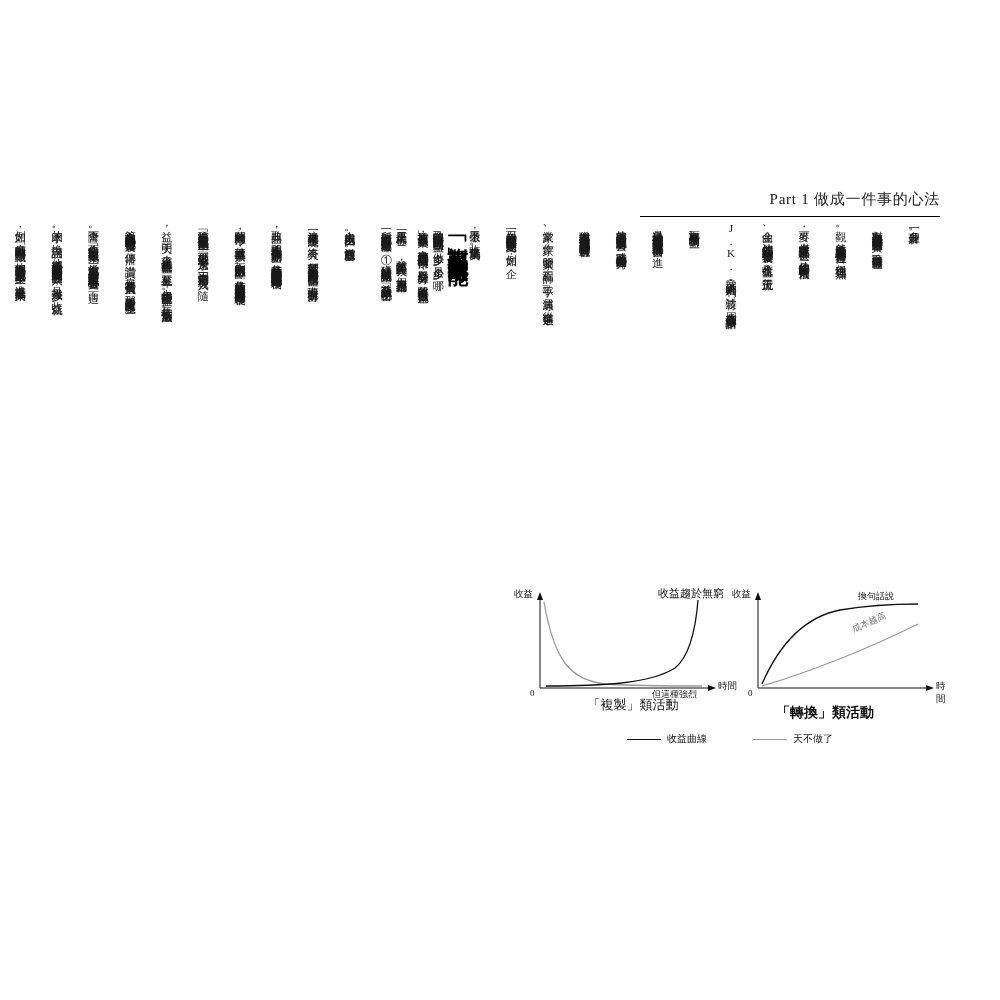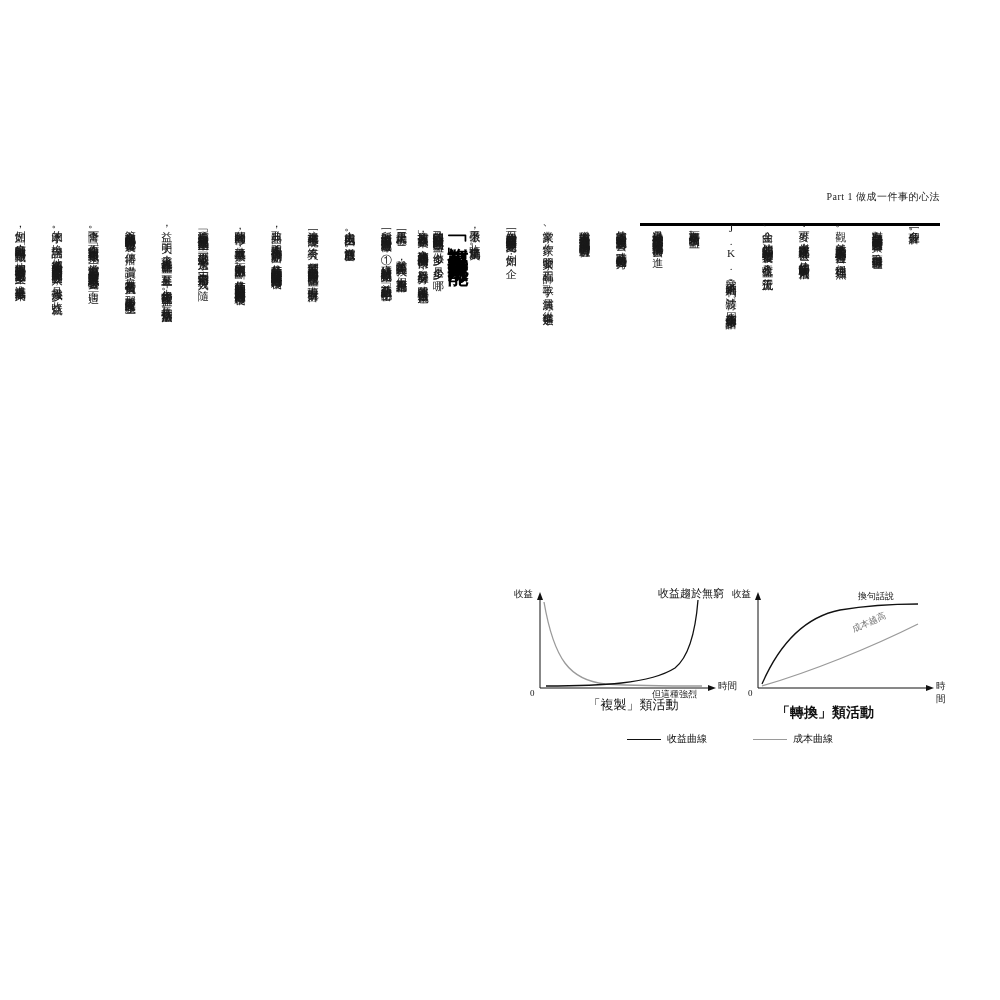--- a/index.html
+++ b/index.html
@@ -74,25 +74,25 @@
     position: absolute;
     left: 520px;
     top: 200px;
     width: 420px;
     height: 620px;
   }
   .lp-header {
     position: absolute;
     right: 0px;
     top: -10px;
-    font-size: 10px;
+    font-size: 15px;
     letter-spacing: 0.05em;
     color: #222;
-    border-bottom: 3px solid #000000;
-    padding-bottom: 19px;
+    border-bottom: 1px solid #000000;
+    padding-bottom: 7px;
     width: 300px;
     text-align: right;
     font-family: "Liberation Serif", serif;
   }
   .lp-cols {
     position: absolute;
     right: 0px;
     top: 22px;
     height: 320px;
     display: flex;
@@ -207,21 +207,21 @@
     <div style="position:absolute; left:340px; top:44px; font-size:9px; color:#777; transform:rotate(-24deg); transform-origin:left top;">成本越高</div>
     <div style="position:absolute; left:266px; top:124px; width:150px; text-align:left; font-size:14px;font-weight:bold;">「轉換」類活動</div>
 
     <div class="fig-legend">
       <div class="legend-item">
         <span class="legend-line"></span>
         <span>收益曲線</span>
       </div>
       <div class="legend-item">
         <span class="legend-line gray"></span>
-        <span>成本曲線</span>
+        <span>天不做了</span>
       </div>
     </div>
 
   </div>
 
   <div class="right-page">
     <div class="rp-title">「複製」可以帶來無限可能</div>
 
     <div class="rp-cols">
 

